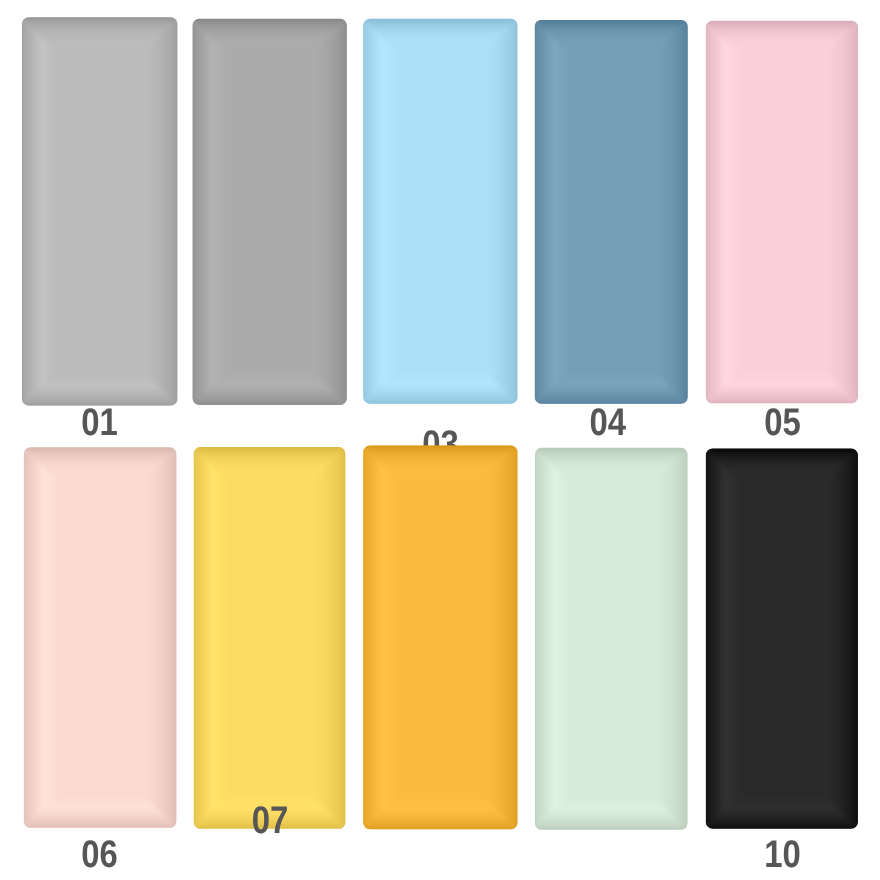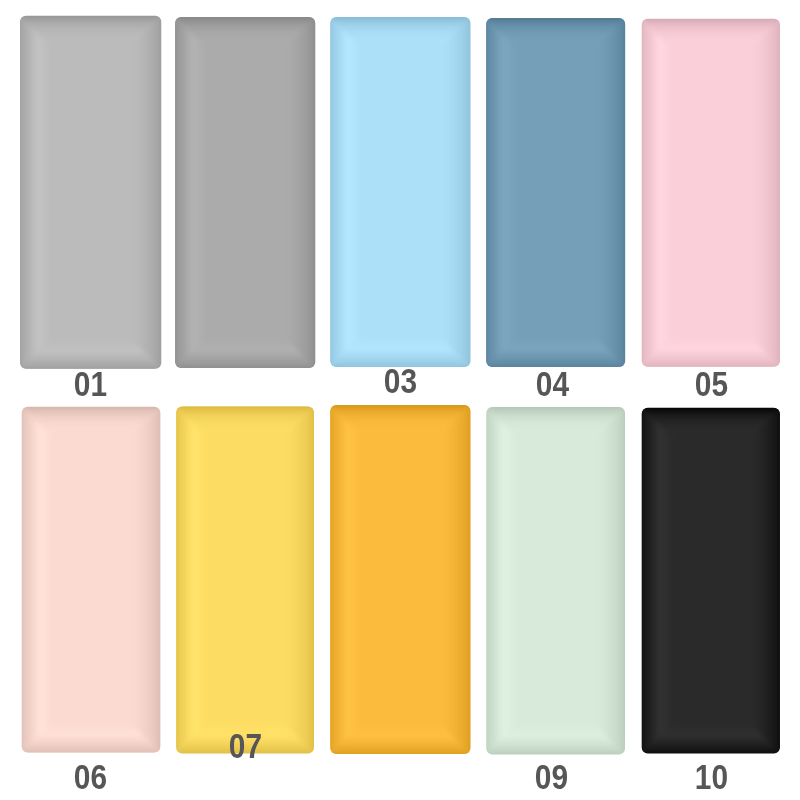--- a/index.html
+++ b/index.html
@@ -72,21 +72,21 @@
       <div class="chip" style="background: rgb(172, 224, 248);">
         <div class="bevel-wrap" style="background: rgb(172, 224, 248);">
           <div class="bevel face-top" style="background-image: linear-gradient(rgb(134, 186, 210) 7px, rgb(139, 191, 215) 8px, rgb(148, 200, 224) 11px, rgb(158, 210, 234) 15px, rgb(166, 218, 242) 20px, rgb(171, 223, 247) 25px, rgb(173, 225, 249) 31px, rgb(172, 224, 248) 37px);"></div>
           <div class="bevel face-bottom" style="background-image: linear-gradient(to top, rgb(142, 194, 218) 7px, rgb(148, 200, 224) 8px, rgb(154, 206, 230) 11px, rgb(163, 215, 239) 16px, rgb(170, 222, 246) 20px, rgb(178, 230, 254) 25px, rgb(175, 227, 251) 31px, rgb(172, 224, 248) 37px);"></div>
           <div class="bevel face-left" style="background-image: linear-gradient(to right, rgb(145, 197, 221) 7px, rgb(152, 204, 228) 8px, rgb(157, 209, 233) 11px, rgb(162, 214, 238) 15px, rgb(172, 224, 248) 20px, rgb(180, 232, 255) 25px, rgb(177, 229, 253) 31px, rgb(172, 224, 248) 37px);"></div>
           <div class="bevel face-right" style="background-image: linear-gradient(to left, rgb(141, 193, 217) 7px, rgb(147, 199, 223) 8px, rgb(151, 203, 227) 11px, rgb(158, 210, 234) 16px, rgb(162, 214, 238) 20px, rgb(166, 218, 242) 25px, rgb(170, 222, 246) 30px, rgb(172, 224, 248) 37px);"></div>
         </div>
         <div class="edge"></div>
       </div>
     </div>
-    <div class="swatch-label" style="left: 300.4px; width: 200px; top: 363px; color: rgb(86, 86, 86);"><span>03</span></div>
+    <div class="swatch-label" style="left: 300.4px; width: 200px; top: 386px; color: rgb(86, 86, 86);"><span>03</span></div>
     <div class="swatch-cell" style="left: 486.2px; top: 18.1px; width: 139px; height: 349px;">
       <div class="chip" style="background: rgb(117, 159, 184);">
         <div class="bevel-wrap" style="background: rgb(117, 159, 184);">
           <div class="bevel face-top" style="background-image: linear-gradient(rgb(79, 121, 146) 7px, rgb(84, 126, 151) 8px, rgb(93, 135, 160) 11px, rgb(103, 145, 170) 15px, rgb(111, 153, 178) 20px, rgb(116, 158, 183) 25px, rgb(118, 160, 185) 31px, rgb(117, 159, 184) 37px);"></div>
           <div class="bevel face-bottom" style="background-image: linear-gradient(to top, rgb(87, 129, 154) 7px, rgb(93, 135, 160) 8px, rgb(99, 141, 166) 11px, rgb(108, 150, 175) 16px, rgb(115, 157, 182) 20px, rgb(123, 165, 190) 25px, rgb(120, 162, 187) 31px, rgb(117, 159, 184) 37px);"></div>
           <div class="bevel face-left" style="background-image: linear-gradient(to right, rgb(90, 132, 157) 7px, rgb(97, 139, 164) 8px, rgb(102, 144, 169) 11px, rgb(107, 149, 174) 15px, rgb(117, 159, 184) 20px, rgb(125, 167, 192) 25px, rgb(122, 164, 189) 31px, rgb(117, 159, 184) 37px);"></div>
           <div class="bevel face-right" style="background-image: linear-gradient(to left, rgb(86, 128, 153) 7px, rgb(92, 134, 159) 8px, rgb(96, 138, 163) 11px, rgb(103, 145, 170) 16px, rgb(107, 149, 174) 20px, rgb(111, 153, 178) 25px, rgb(115, 157, 182) 30px, rgb(117, 159, 184) 37px);"></div>
         </div>
         <div class="edge"></div>
       </div>
@@ -143,21 +143,20 @@
       <div class="chip" style="background: rgb(216, 235, 218);">
         <div class="bevel-wrap" style="background: rgb(216, 235, 218);">
           <div class="bevel face-top" style="background-image: linear-gradient(rgb(178, 197, 180) 7px, rgb(183, 202, 185) 8px, rgb(192, 211, 194) 11px, rgb(202, 221, 204) 15px, rgb(210, 229, 212) 20px, rgb(215, 234, 217) 25px, rgb(217, 236, 219) 31px, rgb(216, 235, 218) 37px);"></div>
           <div class="bevel face-bottom" style="background-image: linear-gradient(to top, rgb(186, 205, 188) 7px, rgb(192, 211, 194) 8px, rgb(198, 217, 200) 11px, rgb(207, 226, 209) 16px, rgb(214, 233, 216) 20px, rgb(222, 241, 224) 25px, rgb(219, 238, 221) 31px, rgb(216, 235, 218) 37px);"></div>
           <div class="bevel face-left" style="background-image: linear-gradient(to right, rgb(189, 208, 191) 7px, rgb(196, 215, 198) 8px, rgb(201, 220, 203) 11px, rgb(206, 225, 208) 15px, rgb(216, 235, 218) 20px, rgb(224, 243, 226) 25px, rgb(221, 240, 223) 31px, rgb(216, 235, 218) 37px);"></div>
           <div class="bevel face-right" style="background-image: linear-gradient(to left, rgb(185, 204, 187) 7px, rgb(191, 210, 193) 8px, rgb(195, 214, 197) 11px, rgb(202, 221, 204) 16px, rgb(206, 225, 208) 20px, rgb(210, 229, 212) 25px, rgb(214, 233, 216) 30px, rgb(216, 235, 218) 37px);"></div>
         </div>
         <div class="edge"></div>
       </div>
     </div>
-    <div class="swatch-label" style="left: 451.6px; width: 200px; top: 759.2px; color: rgb(86, 86, 86);"><span>09</span></div>
     <div class="swatch-cell" style="left: 641.7px; top: 407.8px; width: 138.2px; height: 345.6px;">
       <div class="chip" style="background: rgb(42, 42, 42);">
         <div class="bevel-wrap" style="background: rgb(42, 42, 42);">
           <div class="bevel face-top" style="background-image: linear-gradient(rgb(4, 4, 4) 7px, rgb(9, 9, 9) 8px, rgb(18, 18, 18) 11px, rgb(28, 28, 28) 15px, rgb(36, 36, 36) 20px, rgb(41, 41, 41) 25px, rgb(43, 43, 43) 31px, rgb(42, 42, 42) 37px);"></div>
           <div class="bevel face-bottom" style="background-image: linear-gradient(to top, rgb(12, 12, 12) 7px, rgb(18, 18, 18) 8px, rgb(24, 24, 24) 11px, rgb(33, 33, 33) 16px, rgb(40, 40, 40) 20px, rgb(48, 48, 48) 25px, rgb(45, 45, 45) 31px, rgb(42, 42, 42) 37px);"></div>
           <div class="bevel face-left" style="background-image: linear-gradient(to right, rgb(15, 15, 15) 7px, rgb(22, 22, 22) 8px, rgb(27, 27, 27) 11px, rgb(32, 32, 32) 15px, rgb(42, 42, 42) 20px, rgb(50, 50, 50) 25px, rgb(47, 47, 47) 31px, rgb(42, 42, 42) 37px);"></div>
           <div class="bevel face-right" style="background-image: linear-gradient(to left, rgb(11, 11, 11) 7px, rgb(17, 17, 17) 8px, rgb(21, 21, 21) 11px, rgb(28, 28, 28) 16px, rgb(32, 32, 32) 20px, rgb(36, 36, 36) 25px, rgb(40, 40, 40) 30px, rgb(42, 42, 42) 37px);"></div>
         </div>
         <div class="edge"></div>
       </div>

